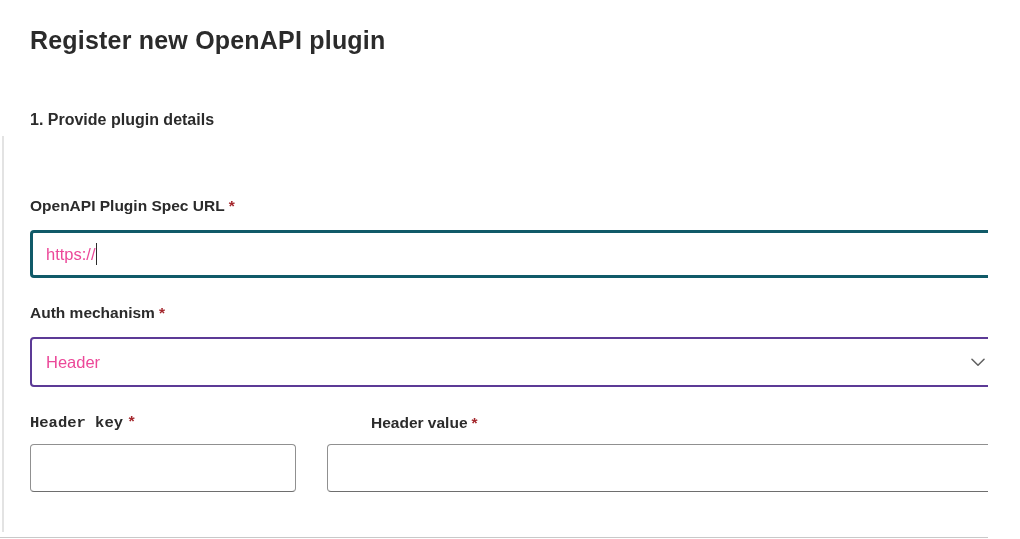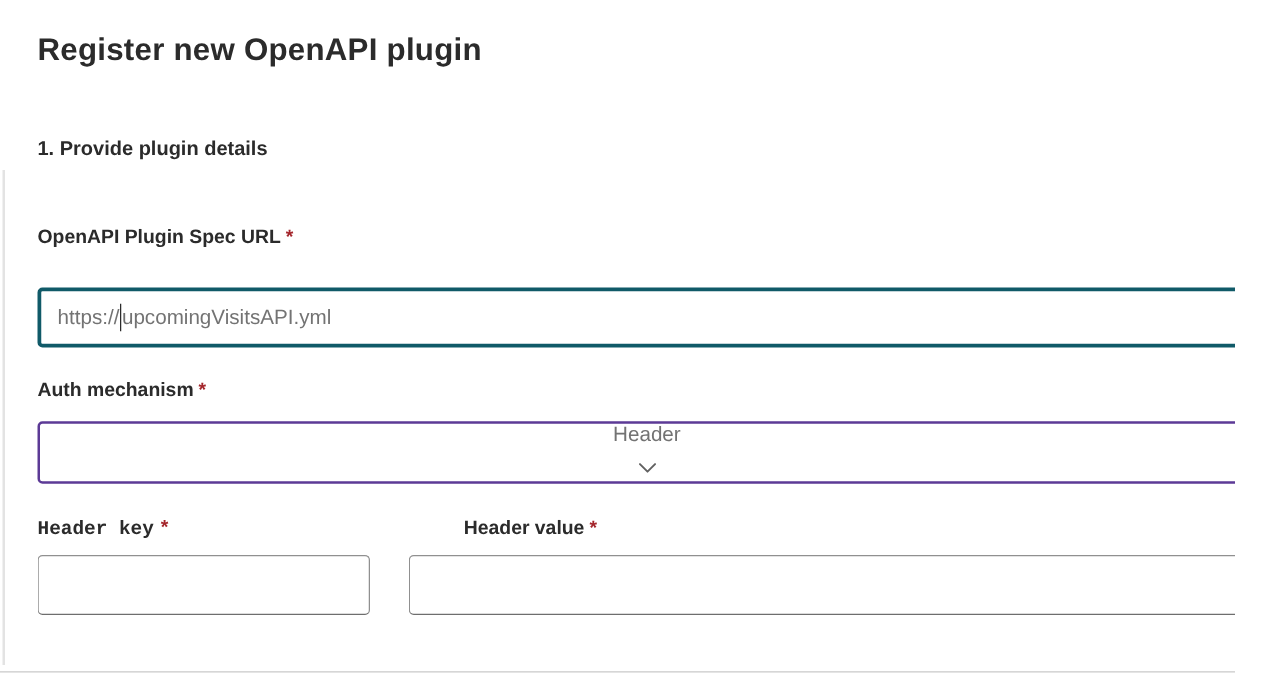--- a/index.html
+++ b/index.html
@@ -54,21 +54,21 @@
     font-weight: 600;
     margin-left: 4px;
   }
   .text-input-shell {
     position: absolute;
     background: #ffffff;
     border-radius: 4px;
     display: flex;
     align-items: center;
     font-size: 16.5px;
-    color: #737373;
+    color: #ec4899;
   }
   .spec-url-shell {
     left: 30px; top: 230px;
     width: 975px; height: 48px;
     border: 3px solid #105a68;
     padding: 0 13px;
   }
   .caret {
     display: inline-block;
     width: 1px; height: 22px;
@@ -76,21 +76,20 @@
     vertical-align: text-bottom;
     margin: 0 0.5px;
   }
   .dropdown-shell {
     left: 30px; top: 337px;
     width: 975px; height: 50px;
     border: 2px solid #5c3a96;
     padding: 0 14px;
     justify-content: space-between;
     cursor: pointer;
-    flex-direction: column;
   }
   .chevron {
     display: flex;
     align-items: center;
     color: #616161;
   }
   input.plain-input {
     position: absolute;
     height: 48px;
     border: 1px solid #909090;
@@ -98,21 +97,21 @@
     border-radius: 4px;
     background: #ffffff;
     font-family: "Liberation Sans", "DejaVu Sans", sans-serif;
     font-size: 16.5px;
     color: #4d4d4d;
     padding: 0 13px;
     outline: none;
   }
   .header-key-input { left: 30px; top: 444px; width: 266px; }
   .header-value-input { left: 327px; top: 444px; width: 678px; }
-  .lbl-spec { left: 30px; top: 181px; }
+  .lbl-spec { left: 30px; top: 197px; }
   .lbl-auth { left: 30px; top: 304px; }
   .lbl-hkey { left: 30px; top: 414px; font-family: Liberation Mono, monospace; }
   .lbl-hval { left: 327px; top: 414px; margin-left: 44px; }
 </style>
 </head>
 <body>
 
 <div class="screen">
 
   <h1 class="page-title">Register new OpenAPI plugin</h1>
@@ -120,21 +119,20 @@
   <h2 class="section-heading">1. Provide plugin details</h2>
 
   <div class="left-rail"></div>
 
   <div class="field-label lbl-spec">
     <span>OpenAPI Plugin Spec URL</span><span class="required">*</span>
   </div>
   <div class="text-input-shell spec-url-shell">
     <span>https://</span>
       <span class="caret"></span>
-      <span>upcomingVisitsAPI.yml</span>
   </div>
 
   <div class="field-label lbl-auth">
     <span>Auth mechanism</span><span class="required">*</span>
   </div>
   <div class="text-input-shell dropdown-shell">
     <span>Header</span>
     <span class="chevron">
       <svg width="22" height="22" viewBox="0 0 20 20" fill="none">
         <path d="M4.5 7.5 L10 13 L15.5 7.5" stroke="currentColor" stroke-width="1.4" fill="none" stroke-linecap="round" stroke-linejoin="round"></path>

